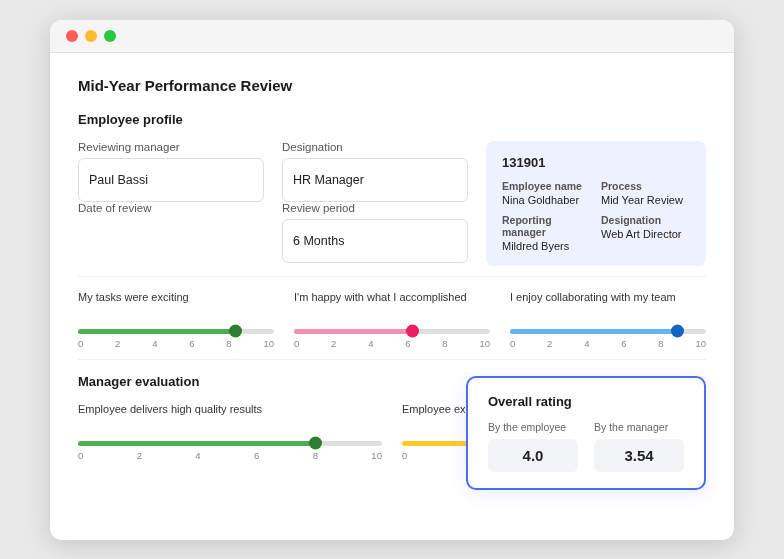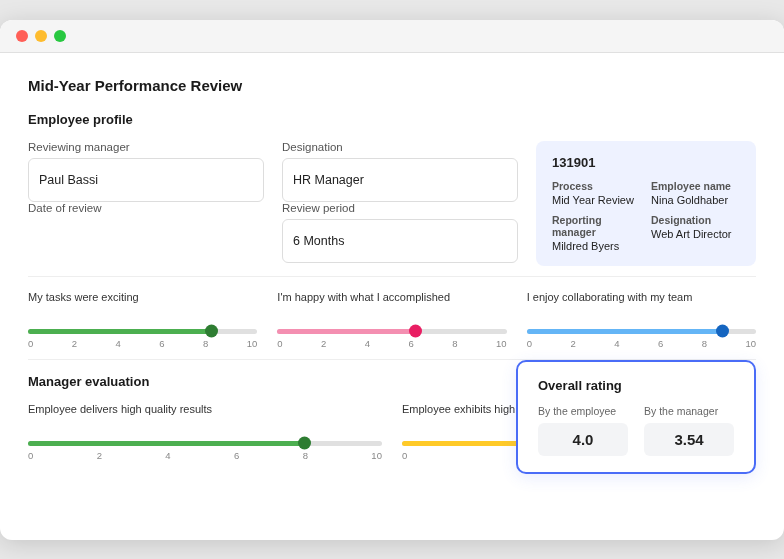--- a/index.html
+++ b/index.html
@@ -8,21 +8,21 @@
       display: flex;
       align-items: center;
       justify-content: center;
       min-height: 100vh;
       font-family: -apple-system, BlinkMacSystemFont, 'Segoe UI', sans-serif;
     }
     .window {
       background: #fff;
       border-radius: 12px;
       box-shadow: 0 4px 24px rgba(0,0,0,0.15);
-      width: 784px;
+      width: 684px;
       min-height: 520px;
       padding: 0;
       overflow: hidden;
     }
     .window-titlebar {
       background: #f5f5f5;
       border-bottom: 1px solid #e0e0e0;
       padding: 10px 16px;
       display: flex;
       align-items: center;
@@ -169,21 +169,21 @@
       font-size: 9.5px;
       color: #888;
       margin-top: 4px;
     }
     .manager-eval-section {
       margin-bottom: 9px;
     }
     .overall-rating-card {
       position: absolute;
       right: 28px;
-      bottom: 16px;
+      bottom: 0;
       background: #fff;
       border: 2px solid #4a6cf7;
       border-radius: 10px;
       padding: 16px 20px;
       min-width: 240px;
       box-shadow: 0 4px 16px rgba(74,108,247,0.12);
       z-index: 10;
     }
     .overall-rating-title {
       font-size: 13px;
@@ -253,26 +253,26 @@
           <div class="form-group">
             <label class="form-label">Review period</label>
             <input class="form-input" type="text" value="6 Months" style="">
           </div>
         </div>
       </div>
       <div class="info-card">
         <div class="info-card-id">131901</div>
         <div class="info-card-grid">
           <div class="info-card-field">
+            <div class="info-card-key">Employee name</div>
+            <div class="info-card-val">Nina Goldhaber</div>
+          </div>
+          <div class="info-card-field">
             <div class="info-card-key">Process</div>
             <div class="info-card-val">Mid Year Review</div>
-          </div>
-          <div class="info-card-field">
-            <div class="info-card-key">Employee name</div>
-            <div class="info-card-val">Nina Goldhaber</div>
           </div>
           <div class="info-card-field">
             <div class="info-card-key">Reporting manager</div>
             <div class="info-card-val">Mildred Byers</div>
           </div>
           <div class="info-card-field">
             <div class="info-card-key">Designation</div>
             <div class="info-card-val">Web Art Director</div>
           </div>
         </div>

